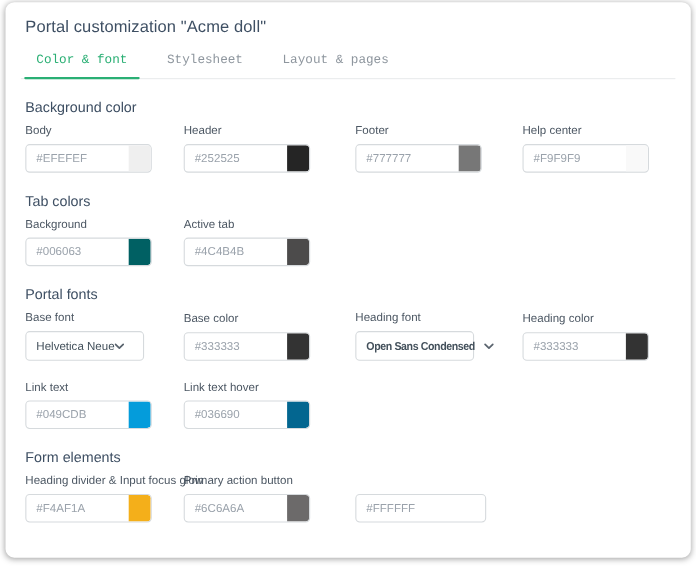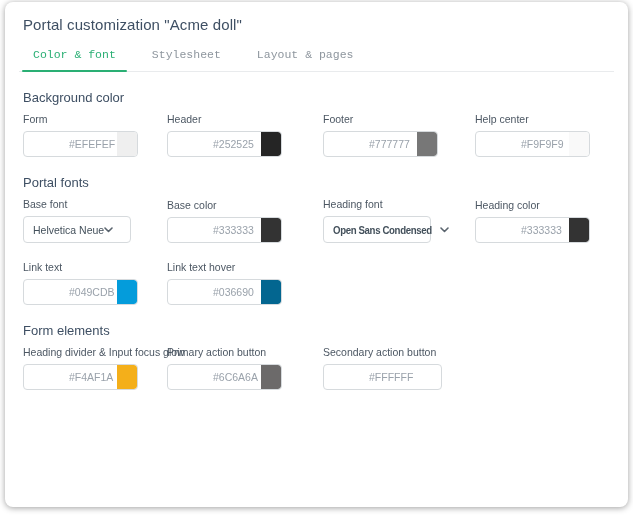--- a/index.html
+++ b/index.html
@@ -72,21 +72,20 @@
     white-space: nowrap;
   }
   .color-field {
     display: flex;
     width: 115px;
     height: 26px;
     border: 1px solid #d6dadd;
     border-radius: 4px;
     background: #fff;
     overflow: hidden;
-    padding-left: 36px;
   }
   .color-field.no-swatch { width: 119px; }
   .color-input {
     flex: 1 1 auto;
     min-width: 0;
     border: none;
     outline: none;
     padding: 0 0 0 9px;
     font-family: inherit;
     font-size: 10.5px;
@@ -133,21 +132,21 @@
 
   <button class="tab"><span class="tab-label">Stylesheet</span></button>
 
   <button class="tab"><span class="tab-label">Layout &amp; pages</span></button>
 </nav>
   <div id="sections">
   <section class="section">
     <h2 class="section-title">Background color</h2>
     <div class="field-row">
   <div class="cell c0">
-    <div class="field-label">Form</div>
+    <div class="field-label">Body</div>
     <div class="color-field">
       <input type="text" class="color-input" value="#EFEFEF" style="">
       <span class="swatch" style="background: rgb(239, 239, 239);"></span>
     </div>
   </div>
 
   <div class="cell c1">
     <div class="field-label">Header</div>
     <div class="color-field">
       <input type="text" class="color-input" value="#252525" style="">
@@ -166,20 +165,40 @@
   <div class="cell c3">
     <div class="field-label">Help center</div>
     <div class="color-field">
       <input type="text" class="color-input" value="#F9F9F9" style="">
       <span class="swatch" style="background: rgb(249, 249, 249);"></span>
     </div>
   </div>
 </div>
   </section>
 
+  <section class="section">
+    <h2 class="section-title">Tab colors</h2>
+    <div class="field-row">
+  <div class="cell c0">
+    <div class="field-label">Background</div>
+    <div class="color-field">
+      <input type="text" class="color-input" value="#006063" style="">
+      <span class="swatch" style="background: rgb(0, 96, 99);"></span>
+    </div>
+  </div>
+
+  <div class="cell c1">
+    <div class="field-label">Active tab</div>
+    <div class="color-field">
+      <input type="text" class="color-input" value="#4C4B4B" style="">
+      <span class="swatch" style="background: rgb(76, 75, 75);"></span>
+    </div>
+  </div>
+</div>
+  </section>
 
   <section class="section">
     <h2 class="section-title">Portal fonts</h2>
     <div class="field-row">
   <div class="cell c0">
     <div class="field-label">Base font</div>
     <div class="select-field">
       <span class="select-value">Helvetica Neue</span>
       <span class="chevron-icon">
         <svg width="9" height="6" viewBox="0 0 9 6">
@@ -252,21 +271,20 @@
 
   <div class="cell c1">
     <div class="field-label">Primary action button</div>
     <div class="color-field">
       <input type="text" class="color-input" value="#6C6A6A" style="">
       <span class="swatch" style="background: rgb(108, 106, 106);"></span>
     </div>
   </div>
 
   <div class="cell c2">
-    <div class="field-label">Secondary action button</div>
     <div class="color-field no-swatch">
       <input type="text" class="color-input" value="#FFFFFF" style="">
 
     </div>
   </div>
 </div>
   </section>
 </div>
 </div>
 

